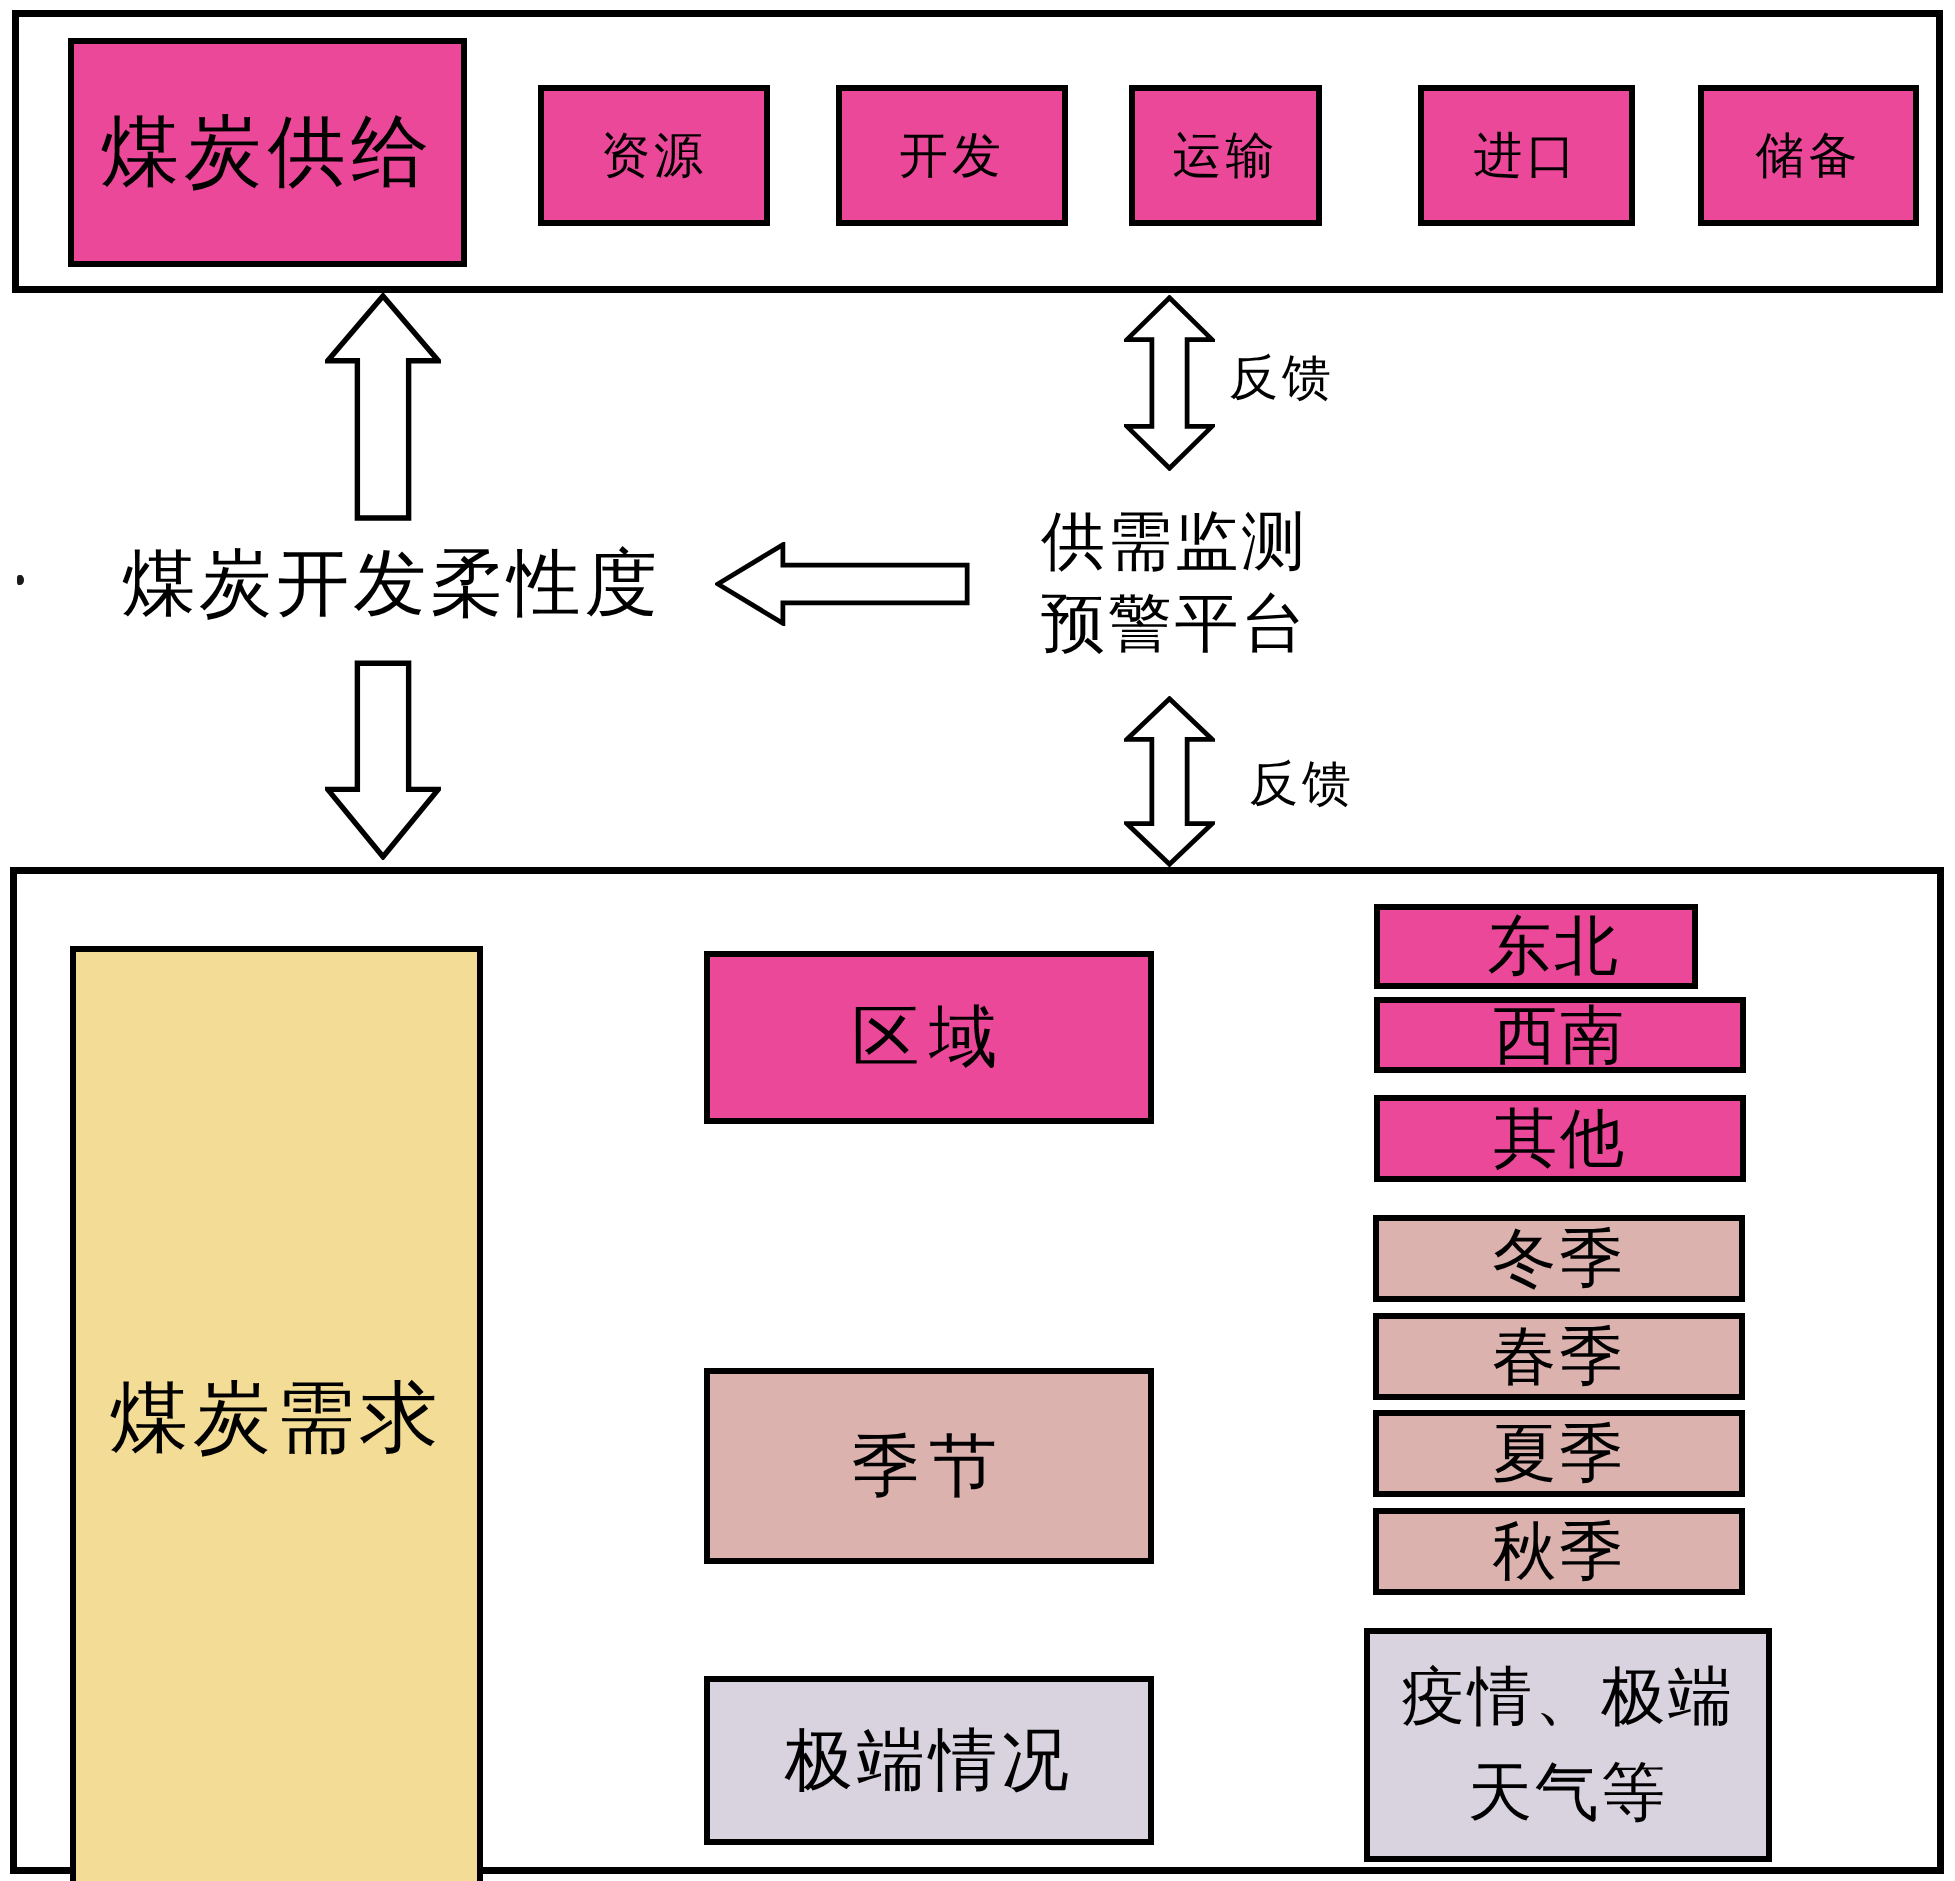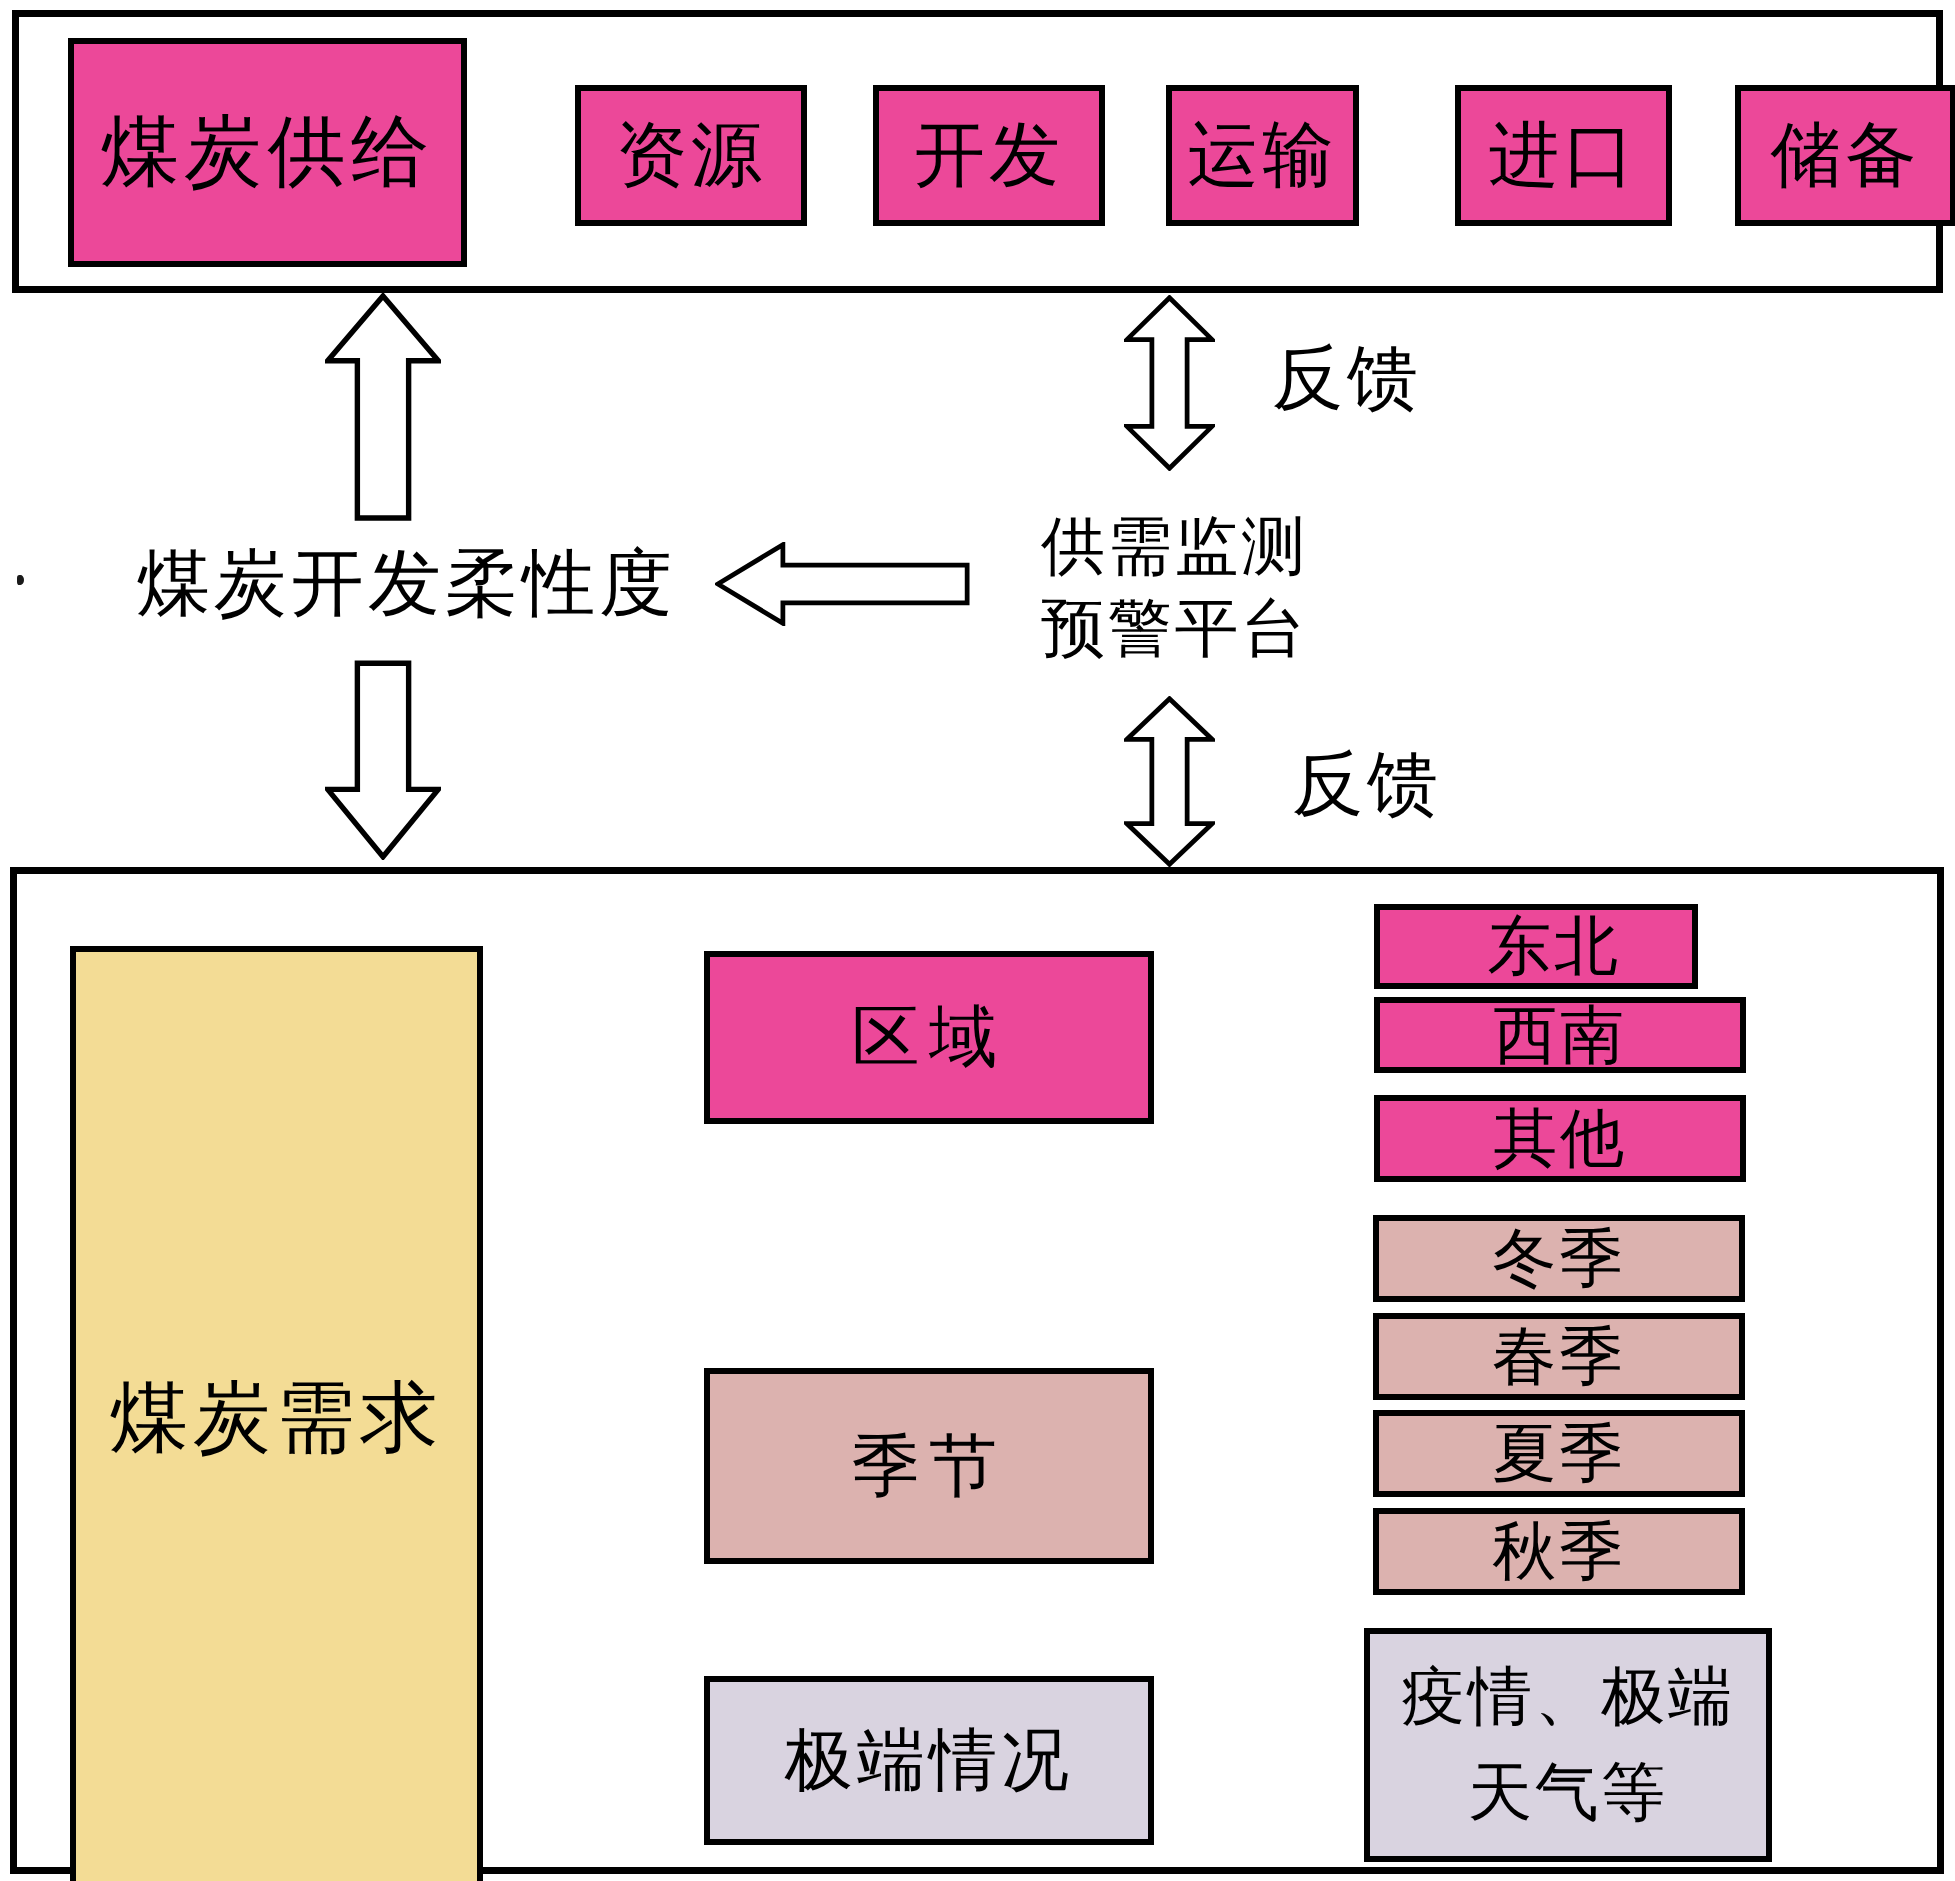--- a/index.html
+++ b/index.html
@@ -24,28 +24,28 @@
     display: flex;
     align-items: center;
     justify-content: center;
     text-align: center;
   }
   .outer {
     border-width: 7.4px;
     background: transparent;
   }
   .label-lg  { font-size: 78px; letter-spacing: 5.4px; }
-  .label-md  { font-size: 71px; letter-spacing: 4.1px; margin-left: 37px; }
+  .label-md  { font-size: 49px; letter-spacing: 4.1px; }
   .label-sm  { font-size: 64px;  letter-spacing: 2.7px; }
   .label-mid { font-size: 68px; letter-spacing: 9.5px; }
   .plain-text {
     position: absolute;
     display: flex;
     align-items: center;
-    justify-content: center;
+    justify-content: flex-start;
     text-align: center;
     white-space: nowrap;
   }
   .two-line {
     flex-direction: column;
     white-space: nowrap;
   }
   .two-line .ln { display: block; line-height: 1.28; }
   .epidemic .ln { line-height: 1.5; }
   .fill-yellow   { background: #F3DC95; }

